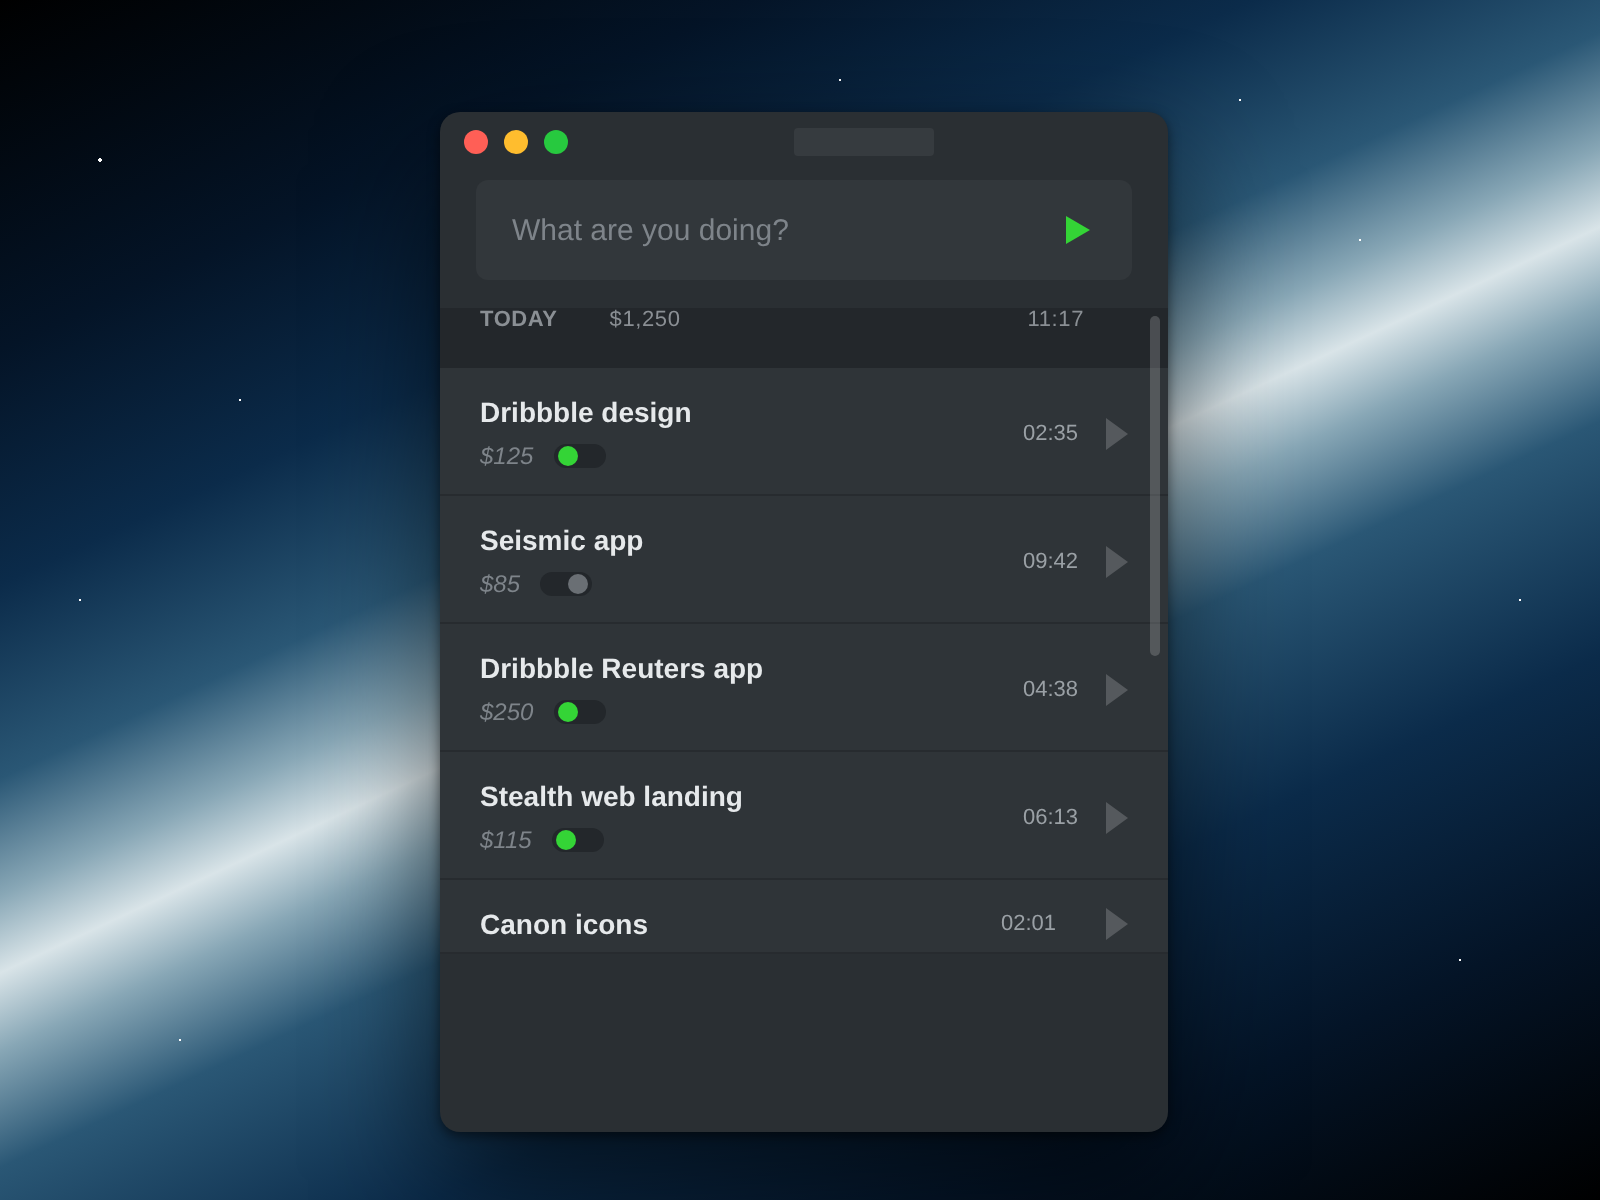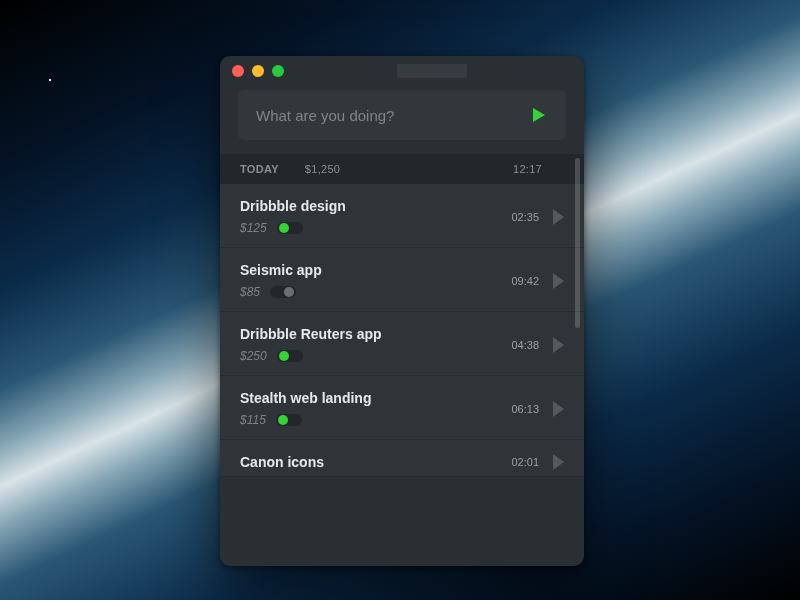--- a/index.html
+++ b/index.html
@@ -38,21 +38,21 @@
 
   .inputwrap{margin:4px 18px 14px;height:50px;background:#32373b;border-radius:6px;display:flex;align-items:center;padding:0 16px;}
   .inputwrap input{flex:1;background:transparent;border:none;outline:none;color:#cfd3d6;font-size:15px;}
   .inputwrap input::placeholder{color:#7e848a;}
   .startbtn{width:22px;height:22px;display:flex;align-items:center;justify-content:center;cursor:pointer;}
   .tri-green{width:0;height:0;border-left:12px solid #34d436;border-top:7px solid transparent;border-bottom:7px solid transparent;}
 
   .list{position:relative;height:calc(100% - 98px);}
   .scrollbar{position:absolute;right:4px;top:4px;width:5px;height:170px;border-radius:3px;background:rgba(255,255,255,.18);}
 
-  .section{background:#23272b;height:30px;display:flex;align-items:center;padding:0 20px;font-size:11px;color:#8a8f94;letter-spacing:.3px;}
+  .section{background:#23272b;height:30px;display:flex;align-items:flex-start;padding:0 20px;font-size:11px;color:#8a8f94;letter-spacing:.3px;}
   .section .lbl{font-weight:700;text-transform:uppercase;}
   .section .amt{margin-left:26px;}
   .section .time{margin-left:auto;padding-right:22px;}
 
   .row{background:#2f3438;border-bottom:1px solid #272b2f;padding:14px 20px 12px;display:flex;align-items:center;}
   .row .col{flex:1;}
   .row .name{color:#e6e9eb;font-size:14px;font-weight:600;}
   .row .meta{margin-top:7px;display:flex;align-items:center;gap:10px;font-style:italic;}
   .row .price{color:#7e848a;font-size:12px;}
   .toggle{width:26px;height:12px;border-radius:7px;background:#23272b;position:relative;}
@@ -83,21 +83,21 @@
       <div class="tri-green"></div>
     </div>
   </div>
 
   <div class="list">
     <div class="scrollbar"></div>
 
     <div class="section">
       <span class="lbl">TODAY</span>
       <span class="amt">$1,250</span>
-      <span class="time">12:17</span>
+      <span class="time">11:17</span>
     </div>
     <div class="row">
       <div class="col">
         <div class="name">Dribbble design</div>
         <div class="meta">
           <span class="price">$125</span>
           <span class="toggle on">
               <span class="knob"></span>
             </span>
         </div>
@@ -138,21 +138,21 @@
         <div class="meta">
           <span class="price">$115</span>
           <span class="toggle on">
               <span class="knob"></span>
             </span>
         </div>
       </div>
       <span class="dur">06:13</span>
       <div class="play"></div>
     </div>
-    <div class="row" style="padding-bottom:6px;">
+    <div class="row" style="padding-bottom:6px;gap:11px;">
       <div class="col">
         <div class="name">Canon icons</div>
       </div>
       <span class="dur">02:01</span>
       <div class="play"></div>
     </div>
   </div>
 </div>
 
 </body></html>

